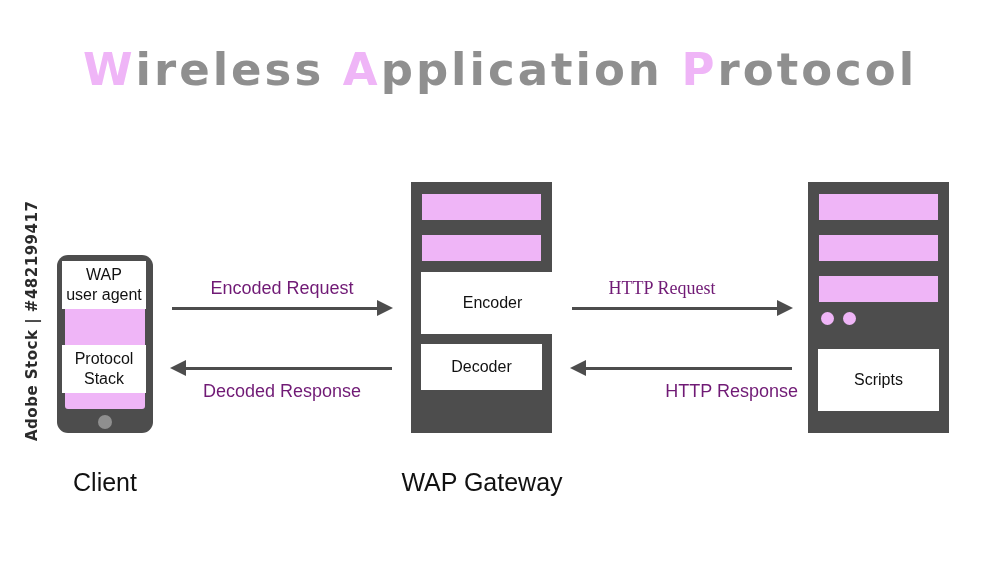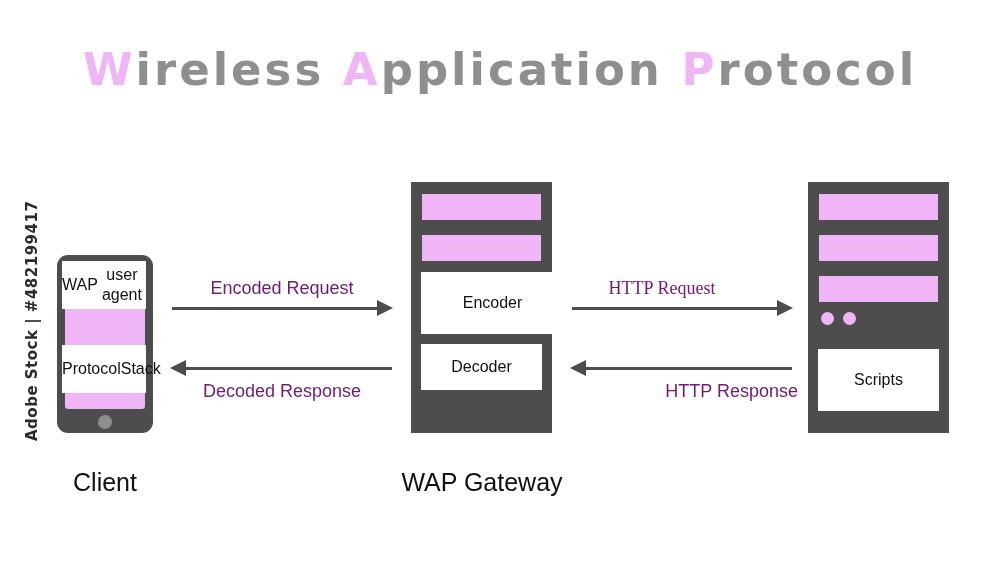--- a/index.html
+++ b/index.html
@@ -90,26 +90,25 @@
     position: absolute;
     left: 41px;
     top: 160px;
     width: 14px;
     height: 14px;
     border-radius: 50%;
     background: #8f8f8f;
   }
   #wap-user-agent-box {
     left: 62px; top: 261px; width: 84px; height: 48px;
-    flex-direction: row;
+    flex-direction: column;
   }
   #protocol-stack-box {
     left: 62px; top: 345px; width: 84px; height: 48px;
-    flex-direction: row;
-    justify-content: space-between;
+    flex-direction: column;
   }
 
   
   #gateway {
     position: absolute;
     left: 411px;
     top: 182px;
     width: 141px;
     height: 251px;
     background: #4d4d4d;

